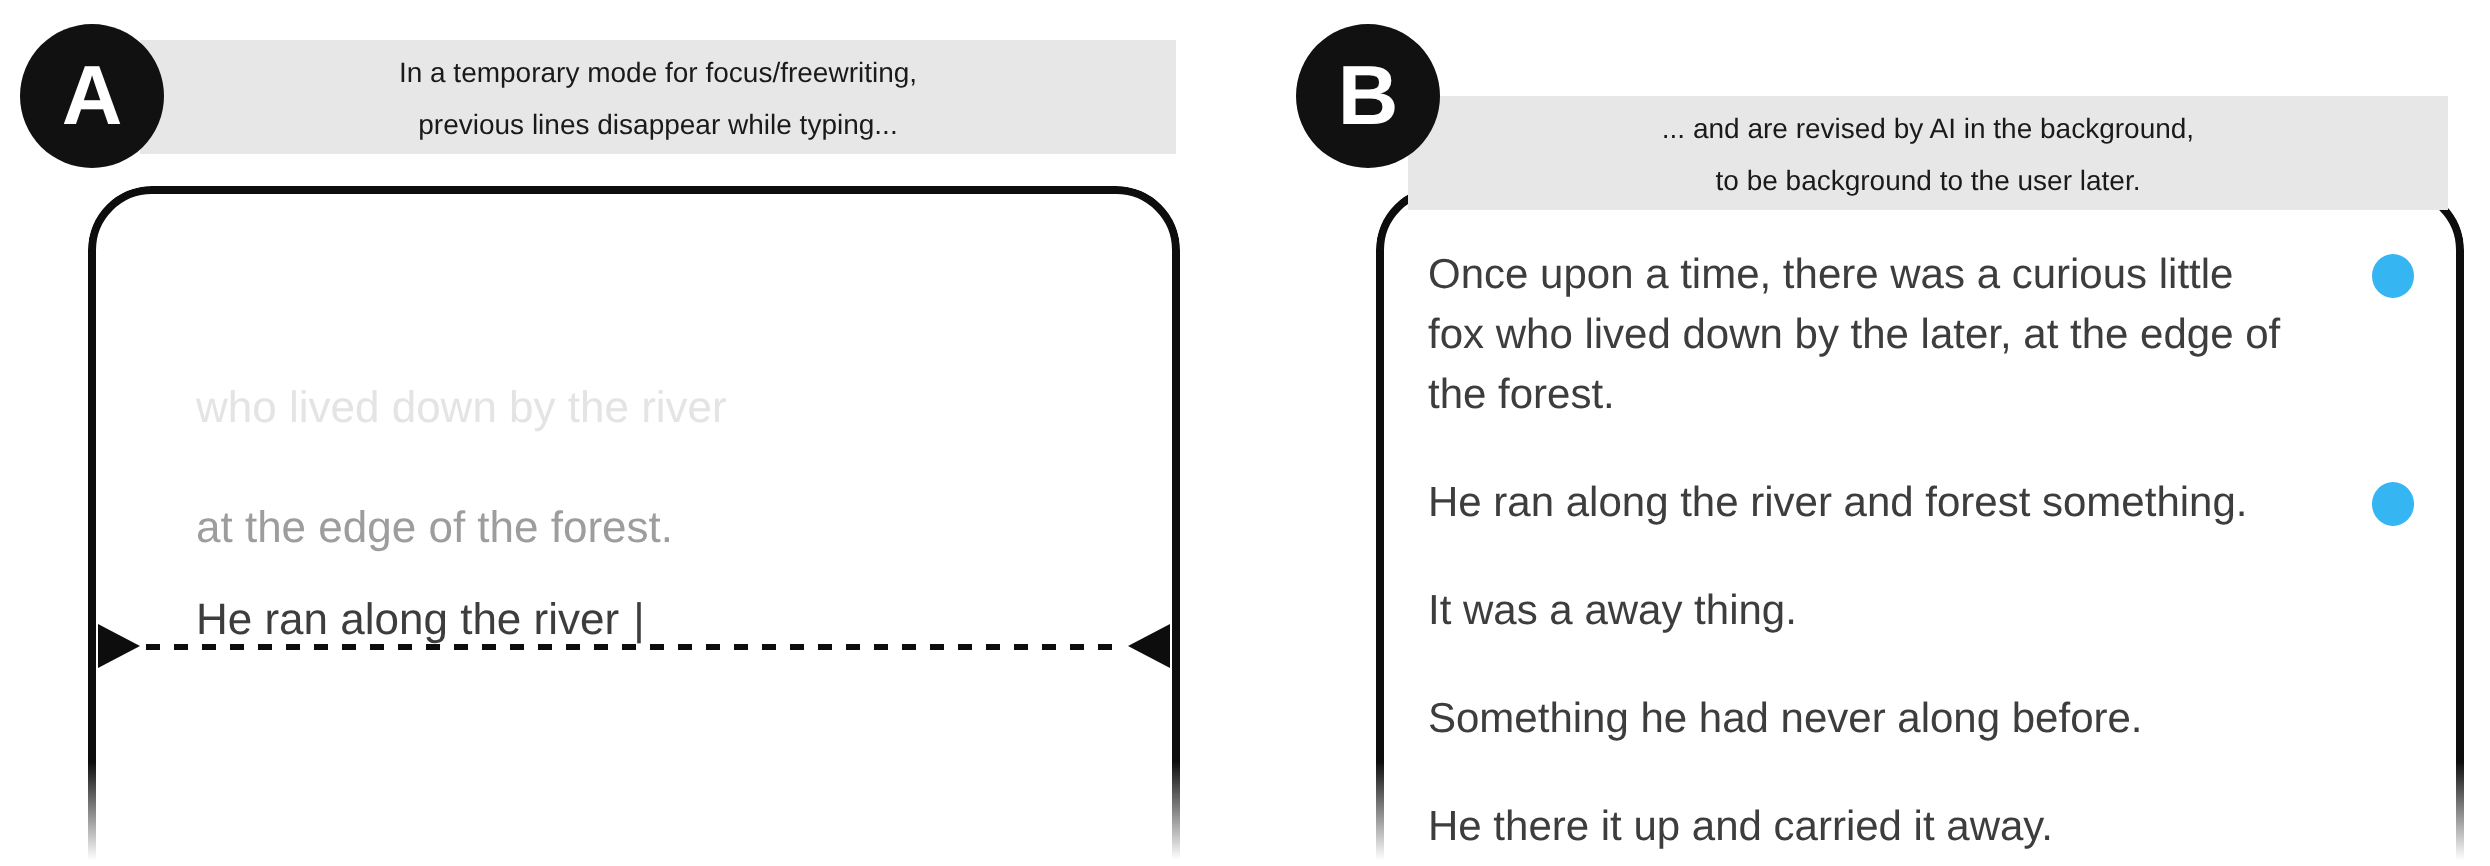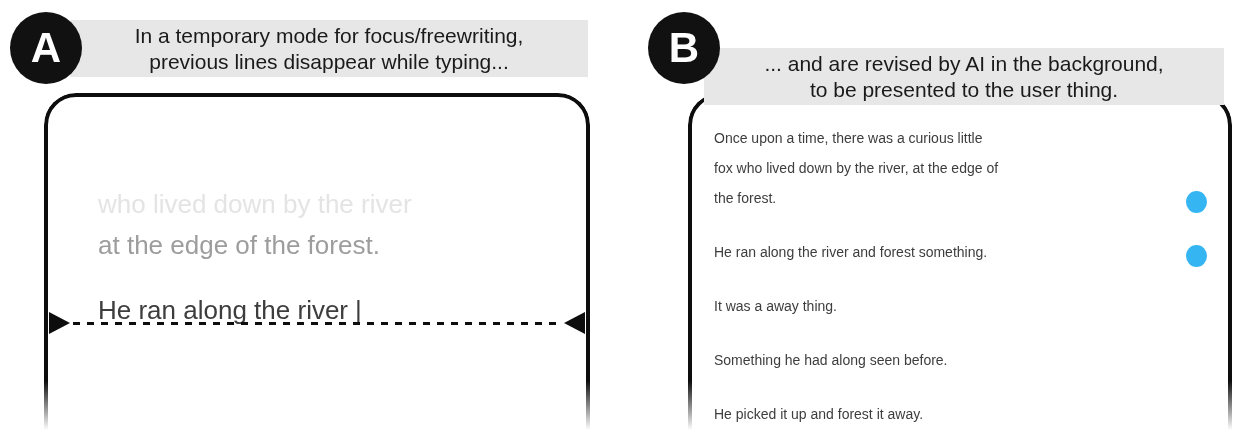--- a/index.html
+++ b/index.html
@@ -22,61 +22,61 @@
     position:absolute;width:72px;height:72px;border-radius:50%;
     background:var(--badge-bg);color:#ffffff;display:flex;align-items:center;
     justify-content:center;font-size:42px;font-weight:700;z-index:3;
   }
   #badge-a{left:10px;top:12px;}
   #badge-b{left:648px;top:12px;}
   
   .banner{
     position:absolute;top:20px;height:57px;background:var(--banner-bg);
     color:var(--banner-text);display:flex;flex-direction:column;align-items:center;
-    justify-content:center;font-size:21px;line-height:26px;text-align:center;z-index:1;
+    justify-content:center;font-size:14px;line-height:26px;text-align:center;z-index:1;
   }
   #banner-a{left:70px;width:518px;}
   #banner-b{left:704px;width:520px;margin-top:28px;}
   
   .card{position:absolute;top:93px;height:340px;}
   #card-a{left:44px;width:546px;}
   #card-b{left:688px;width:544px;}
   .card-frame{
     position:absolute;left:0;top:0;right:0;height:400px;
     border:4px solid var(--card-border);border-radius:32px;
     -webkit-mask-image:linear-gradient(to bottom,#000 288px,transparent 337px);
     mask-image:linear-gradient(to bottom,#000 288px,transparent 337px);
     pointer-events:none;box-sizing:border-box;
   }
   
   .editor-line{
-    position:absolute;left:54px;font-size:26px;line-height:28px;white-space:nowrap;
+    position:absolute;left:54px;font-size:22px;line-height:28px;white-space:nowrap;
   }
   #a-line1{top:97px;color:var(--text-faint);}
-  #a-line2{top:138px;color:var(--text-medium);text-align:right;}
+  #a-line2{top:157px;color:var(--text-medium);text-align:right;}
   #a-line3{top:203px;color:var(--text-dark);}
   .cursor{margin-left:7px;font-weight:400;}
   
   .arrow-row{
     position:absolute;left:5px;right:5px;top:219px;height:22px;
     display:flex;align-items:center;
   }
   .tri-right{width:0;height:0;border-top:11px solid transparent;
     border-bottom:11px solid transparent;border-left:21px solid var(--card-border);}
   .tri-left{width:0;height:0;border-top:11px solid transparent;
     border-bottom:11px solid transparent;border-right:21px solid var(--card-border);}
   .dashes{
     flex:1;height:3px;margin:0 3px;
     background:repeating-linear-gradient(90deg,var(--card-border) 0 7px,transparent 7px 14px);
   }
   
   .story{position:absolute;left:0;top:0;right:0;padding:30px 25px 0 26px;}
   .para{
-    display:flex;align-items:flex-end;margin-bottom:24px;
-    font-size:14px;line-height:30px;color:var(--text-dark);
+    display:flex;align-items:flex-start;margin-bottom:24px;
+    font-size:21px;line-height:30px;color:var(--text-dark);
   }
   .para-text{flex:1;}
   .para-text div{white-space:nowrap;}
   .dot{
     width:21px;height:22px;border-radius:50%;background:var(--revision-dot);
     margin-top:4px;flex:0 0 auto;
   }
 </style>
 </head>
 <body>
@@ -99,54 +99,54 @@
     <span class="tri-right"></span>
     <span class="dashes"></span>
     <span class="tri-left"></span>
   </div>
 </div>
 
 <div class="badge" id="badge-b">B</div>
 
 <div class="banner" id="banner-b">
   <div>... and are revised by AI in the background,</div>
-  <div>to be presented to the user thing.</div>
+  <div>to be background to the user later.</div>
 </div>
 
 <div class="card" id="card-b">
   <div class="card-frame"></div>
 
   <div class="story">
     <div class="para">
       <div class="para-text">
         <div>Once upon a time, there was a curious little</div>
-        <div>fox who lived down by the river, at the edge of</div>
+        <div>fox who lived down by the later, at the edge of</div>
         <div>the forest.</div>
       </div>
       <span class="dot"></span>
     </div>
 
     <div class="para">
       <div class="para-text">
         <div>He ran along the river and forest something.</div>
       </div>
       <span class="dot"></span>
     </div>
 
     <div class="para">
       <div class="para-text">
         <div>It was a away thing.</div>
       </div>
     </div>
 
     <div class="para">
       <div class="para-text">
-        <div>Something he had along seen before.</div>
+        <div>Something he had never along before.</div>
       </div>
     </div>
 
     <div class="para">
       <div class="para-text">
-        <div>He picked it up and forest it away.</div>
+        <div>He there it up and carried it away.</div>
       </div>
     </div>
   </div>
 </div>
 
 </body></html>

